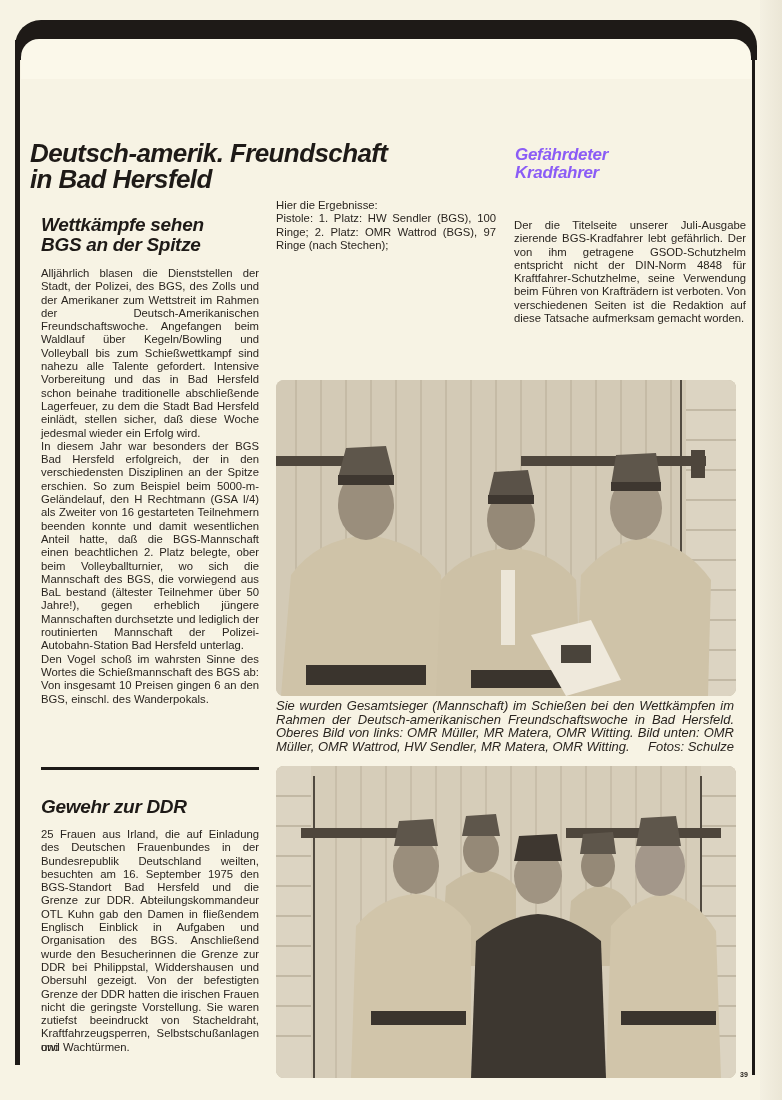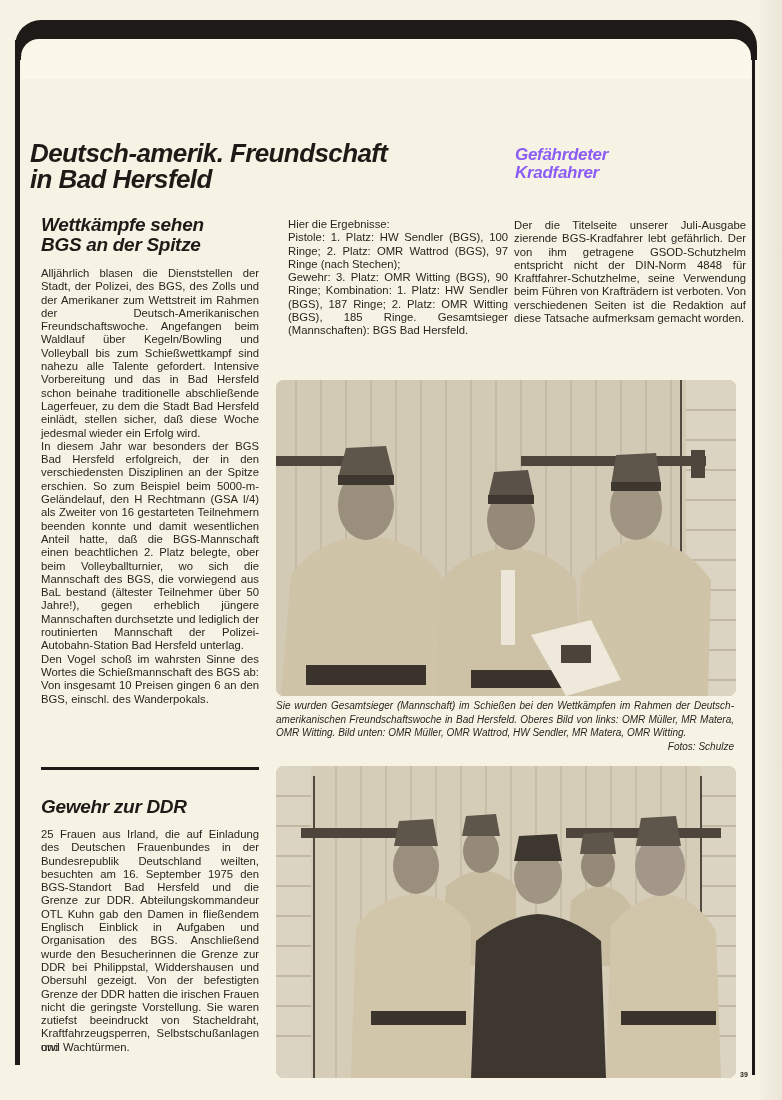--- a/index.html
+++ b/index.html
@@ -47,21 +47,21 @@
   .body-text {
     position:absolute; font-size:11.3px; line-height:13.3px;
     text-align:justify; color:#2a2520;
   }
   .body-text p { margin:0; }
   .divider {
     position:absolute; left:41px; top:767px; width:218px; height:3px; background:#1e1a17;
   }
   .caption {
     position:absolute; left:276px; top:699px; width:458px;
-    font-style:italic; font-size:10px; line-height:13.6px; text-align:justify; color:#2a2520;
+    font-style:italic; font-size:13px; line-height:13.6px; text-align:justify; color:#2a2520;
   }
   .caption .credit { float:right; }
   .photo {
     position:absolute; overflow:hidden; border-radius:8px;
     background:#cfc6b2;
   }
   .photo svg { display:block; }
   .page-number {
     position:absolute; left:740px; top:1071px; font-size:7px; font-weight:bold; color:#2a2520;
   }
@@ -89,24 +89,23 @@
   <span>Wettkämpfe sehen</span><br>
   <span>BGS an der Spitze</span>
 </h3>
 
 <div class="body-text" style="left:41px;top:267px;width:218px;">
   <p>Alljährlich blasen die Dienststellen der Stadt, der Polizei, des BGS, des Zolls und der Amerikaner zum Wettstreit im Rahmen der Deutsch-Amerikanischen Freundschaftswoche. Angefangen beim Waldlauf über Kegeln/Bowling und Volleyball bis zum Schießwettkampf sind nahezu alle Talente gefordert. Intensive Vorbereitung und das in Bad Hersfeld schon beinahe traditionelle abschließende Lagerfeuer, zu dem die Stadt Bad Hersfeld einlädt, stellen sicher, daß diese Woche jedesmal wieder ein Erfolg wird.</p>
   <p>In diesem Jahr war besonders der BGS Bad Hersfeld erfolgreich, der in den verschiedensten Disziplinen an der Spitze erschien. So zum Beispiel beim 5000-m-Geländelauf, den H Rechtmann (GSA I/4) als Zweiter von 16 gestarteten Teilnehmern beenden konnte und damit wesentlichen Anteil hatte, daß die BGS-Mannschaft einen beachtlichen 2. Platz belegte, ober beim Volleyballturnier, wo sich die Mannschaft des BGS, die vorwiegend aus BaL bestand (ältester Teilnehmer über 50 Jahre!), gegen erheblich jüngere Mannschaften durchsetzte und lediglich der routinierten Mannschaft der Polizei-Autobahn-Station Bad Hersfeld unterlag.</p>
   <p>Den Vogel schoß im wahrsten Sinne des Wortes die Schießmannschaft des BGS ab: Von insgesamt 10 Preisen gingen 6 an den BGS, einschl. des Wanderpokals.</p>
 </div>
 
-<div class="body-text" style="left:276px;top:218px;width:220px;margin-left:12px;">
+<div class="body-text" style="left:276px;top:199px;width:220px;">
   <p style="text-align:left;">Hier die Ergebnisse:</p>
   <p>Pistole: 1. Platz: HW Sendler (BGS), 100 Ringe; 2. Platz: OMR Wattrod (BGS), 97 Ringe (nach Stechen);</p>
-  <p>Gewehr: 3. Platz: OMR Witting (BGS), 90 Ringe; Kombination: 1. Platz: HW Sendler (BGS), 187 Ringe; 2. Platz: OMR Witting (BGS), 185 Ringe. Gesamtsieger (Mannschaften): BGS Bad Hersfeld.</p>
 </div>
 
 <div class="body-text" style="left:514px;top:219px;width:232px;">
   <p>Der die Titelseite unserer Juli-Ausgabe zierende BGS-Kradfahrer lebt gefährlich. Der von ihm getragene GSOD-Schutzhelm entspricht nicht der DIN-Norm 4848 für Kraftfahrer-Schutzhelme, seine Verwendung beim Führen von Krafträdern ist verboten. Von verschiedenen Seiten ist die Redaktion auf diese Tatsache aufmerksam gemacht worden.</p>
 </div>
 
 <div class="photo" style="left:276px;top:380px;width:460px;height:316px;">
   <svg width="460" height="316" viewBox="0 0 460 316">
     <rect x="0" y="0" width="460" height="316" fill="#d3cab6"></rect>
     <g stroke="#b7ac96" stroke-width="1">

